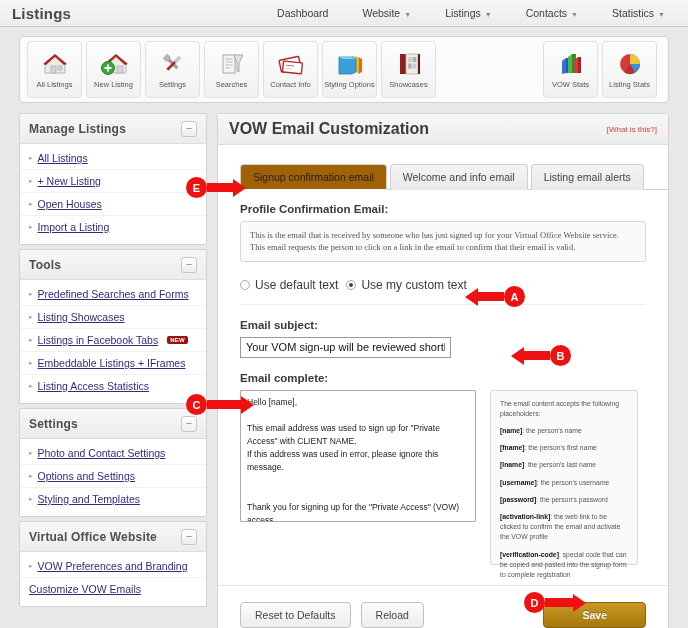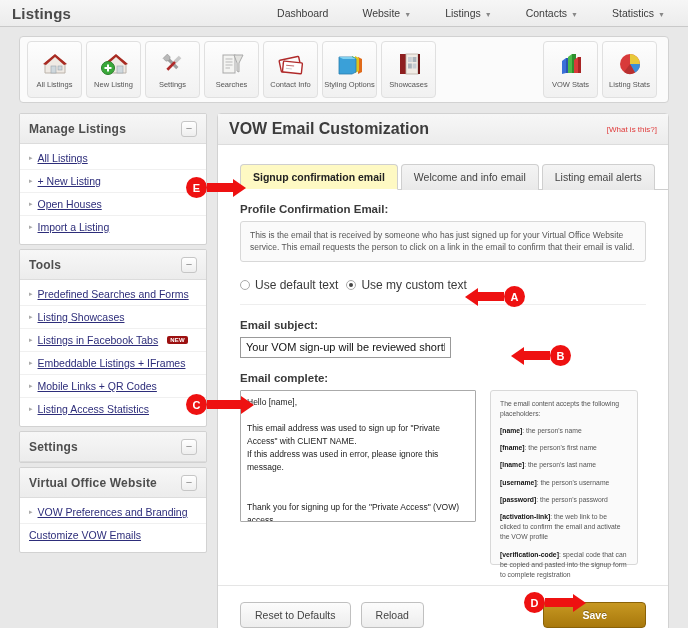--- a/index.html
+++ b/index.html
@@ -126,28 +126,29 @@
     padding: 6px 12px 6px 12px;
     font-size: 10.5px;
     border:1px solid #cfcfcf;
     border-bottom:none;
     border-radius: 4px 4px 0 0;
     background: linear-gradient(to bottom,#f4f4f4,#e9e9e9);
     color:#444; cursor:pointer;
     margin-right: 3px;
     position: relative; top:1px;
   }
-  .tab.active { background:#fef9c3; color:#222; border-bottom:1px solid #fff;font-weight:bold; }
+  .tab.active { background:#a16207; color:#222; border-bottom:1px solid #fff; }
 
   .form-area { padding: 13px 22px 0 22px; }
   .field-label { font-size:11.5px; font-weight:bold; color:#3a3a3a; margin-bottom:6px; }
   .infobox {
     border:1px solid #d8d8d8; background:#fafafa; border-radius:3px;
     padding: 7px 9px; font-size:8.5px; color:#555; line-height:1.45;
     margin-bottom: 16px;
+    font-family: Liberation Serif, serif;
   }
   .radio-row { display:flex; align-items:flex-end; gap:8px; margin-bottom: 14px; padding-bottom:12px; border-bottom:1px solid #eee;}
   .radio-opt { display:flex; align-items:center; gap:5px; font-size:12px; color:#3a3a3a; cursor:pointer; }
   .radio {
     width:10px; height:10px; border-radius:50%;
     border:1px solid #aaa; background:#fff;
     display:inline-block; position:relative;
   }
   .radio.on::after {
     content:''; position:absolute; width:4px;height:4px;border-radius:50%;
@@ -423,33 +424,43 @@
             <span class="bullet">▸</span>
             <span class="txt">Listings in Facebook Tabs</span>
             <span class="badge-new">NEW</span>
           </a>
         <a class="nav-item">
             <span class="bullet">▸</span>
             <span class="txt">Embeddable Listings + IFrames</span>
           </a>
         <a class="nav-item">
             <span class="bullet">▸</span>
-            <span class="txt">Mobile Links + QR Codes</span>
-          </a>
-        <a class="nav-item">
-            <span class="bullet">▸</span>
             <span class="txt">Listing Access Statistics</span>
           </a>
       </div>
     </section>
 
     <section class="panel">
       <div class="panel-head">
         <h3>Settings</h3>
         <span class="collapse-btn">−</span>
+      </div>
+      <div class="panel-body">
+        <a class="nav-item">
+            <span class="bullet">▸</span>
+            <span class="txt">Photo and Contact Settings</span>
+          </a>
+        <a class="nav-item">
+            <span class="bullet">▸</span>
+            <span class="txt">Options and Settings</span>
+          </a>
+        <a class="nav-item">
+            <span class="bullet">▸</span>
+            <span class="txt">Styling and Templates</span>
+          </a>
       </div>
     </section>
 
     <section class="panel">
       <div class="panel-head">
         <h3>Virtual Office Website</h3>
         <span class="collapse-btn">−</span>
       </div>
       <div class="panel-body">
         <a class="nav-item">

